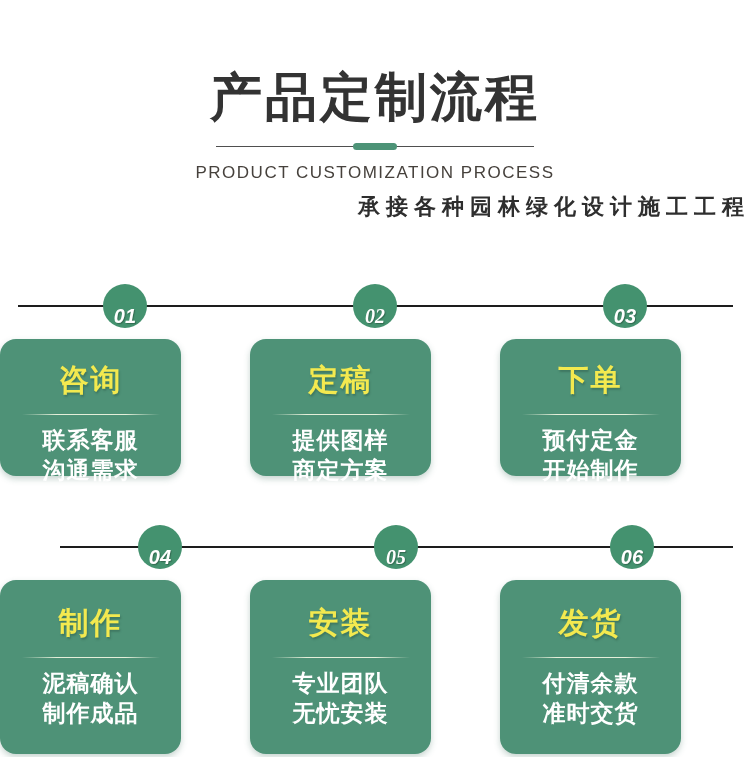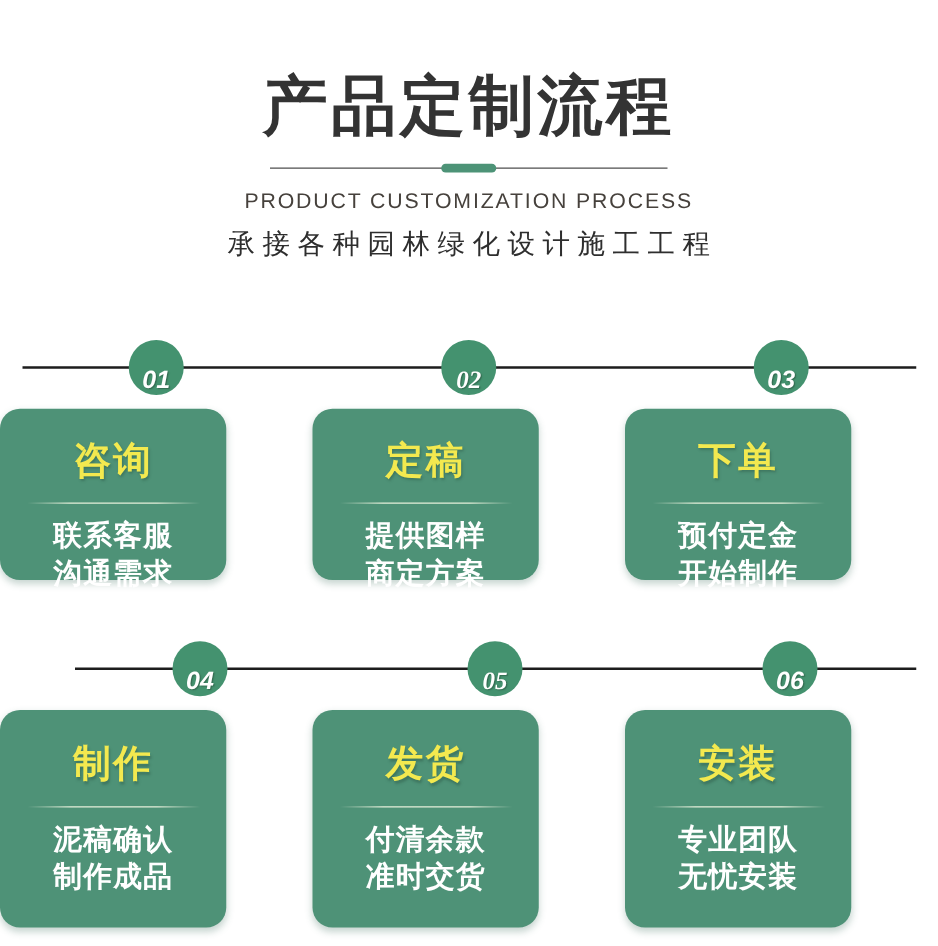--- a/index.html
+++ b/index.html
@@ -5,21 +5,21 @@
   html,body{margin:0;padding:0;background:#ffffff;}
   .page{
     position:relative;
     width:750px;height:757px;
     background:#ffffff;
     overflow:hidden;
     font-family:"Liberation Sans","DejaVu Sans",sans-serif;
   }
   
   .page-title{
-    margin:0;
+    margin:12px;
     padding-top:56px;
     text-align:center;
     font-size:52px;
     line-height:1.12;
     font-weight:bold;
     letter-spacing:3px;
     color:#333333;
   }
   .title-divider{
     position:relative;
@@ -37,23 +37,23 @@
   }
   .page-subtitle{
     margin-top:13px;
     text-align:center;
     font-size:17px;
     letter-spacing:1.5px;
     color:#46413c;
   }
   .page-tagline{
     margin-top:9px;
-    text-align:center;
+    text-align:right;
     font-size:22px;
-    font-weight:normal;
+    font-weight:bold;
     letter-spacing:6px;
     text-indent:6px;
     color:#2e2e2e;
   }
   
   .connector{
     position:relative;
     height:44px;
   }
   .connector-1{margin-top:62px;}
@@ -186,29 +186,29 @@
     <div class="col">
       <div class="card">
         <div class="card-title">制作</div>
         <div class="card-divider"></div>
         <div class="card-line">泥稿确认</div>
         <div class="card-line">制作成品</div>
       </div>
     </div>
     <div class="col">
       <div class="card">
+        <div class="card-title">安装</div>
+        <div class="card-divider"></div>
+        <div class="card-line">专业团队</div>
+        <div class="card-line">无忧安装</div>
+      </div>
+    </div>
+    <div class="col">
+      <div class="card">
         <div class="card-title">发货</div>
         <div class="card-divider"></div>
         <div class="card-line">付清余款</div>
         <div class="card-line">准时交货</div>
       </div>
     </div>
-    <div class="col">
-      <div class="card">
-        <div class="card-title">安装</div>
-        <div class="card-divider"></div>
-        <div class="card-line">专业团队</div>
-        <div class="card-line">无忧安装</div>
-      </div>
-    </div>
   </div>
 
 </div>
 
 </body></html>

